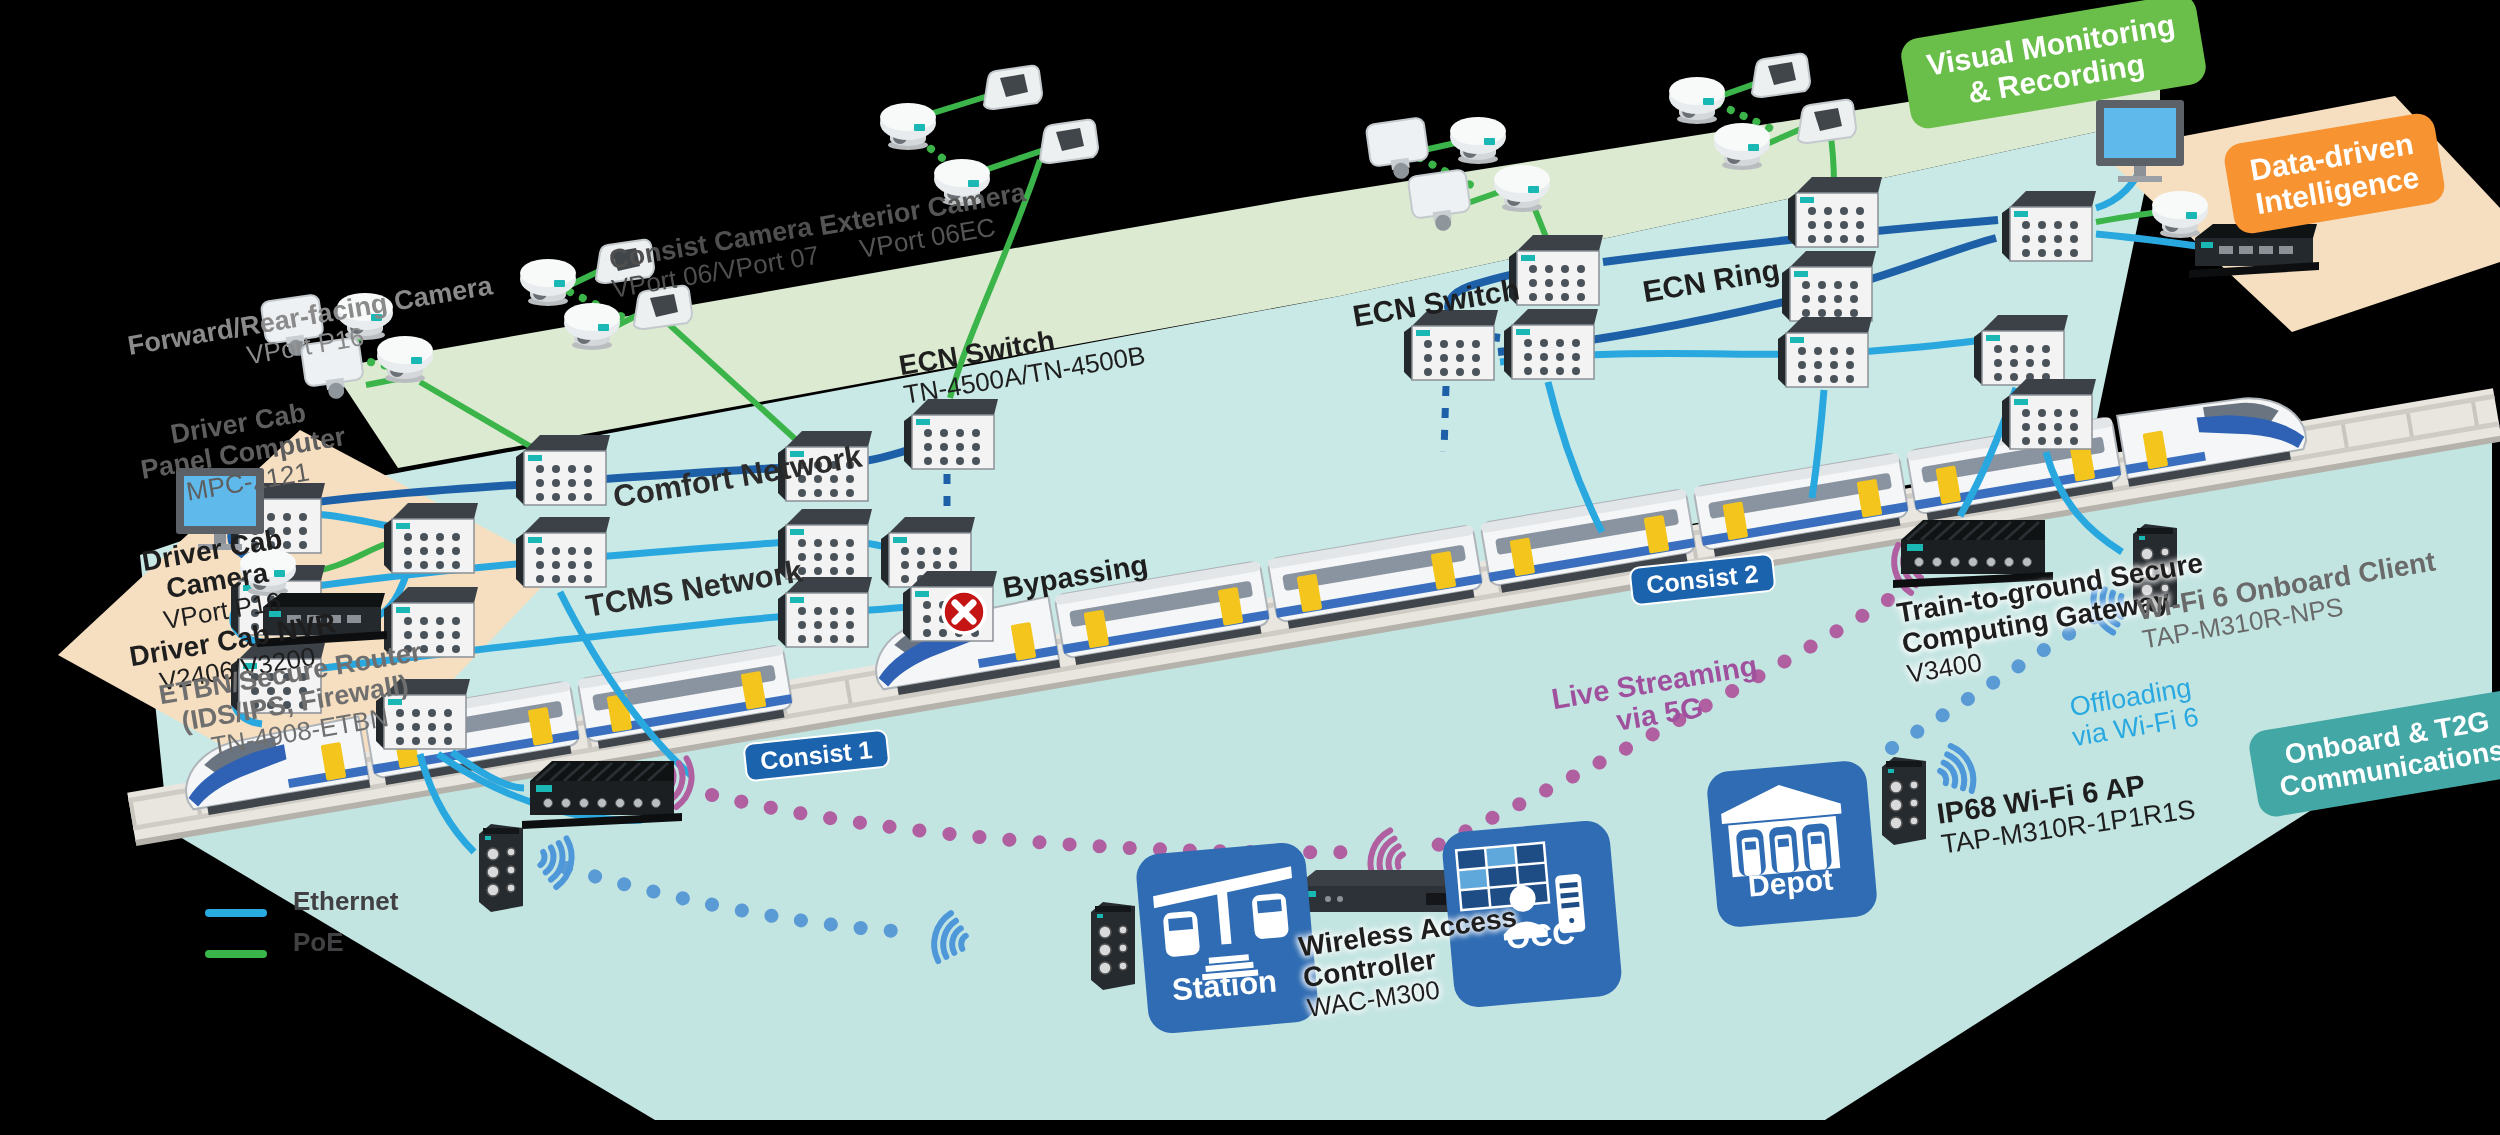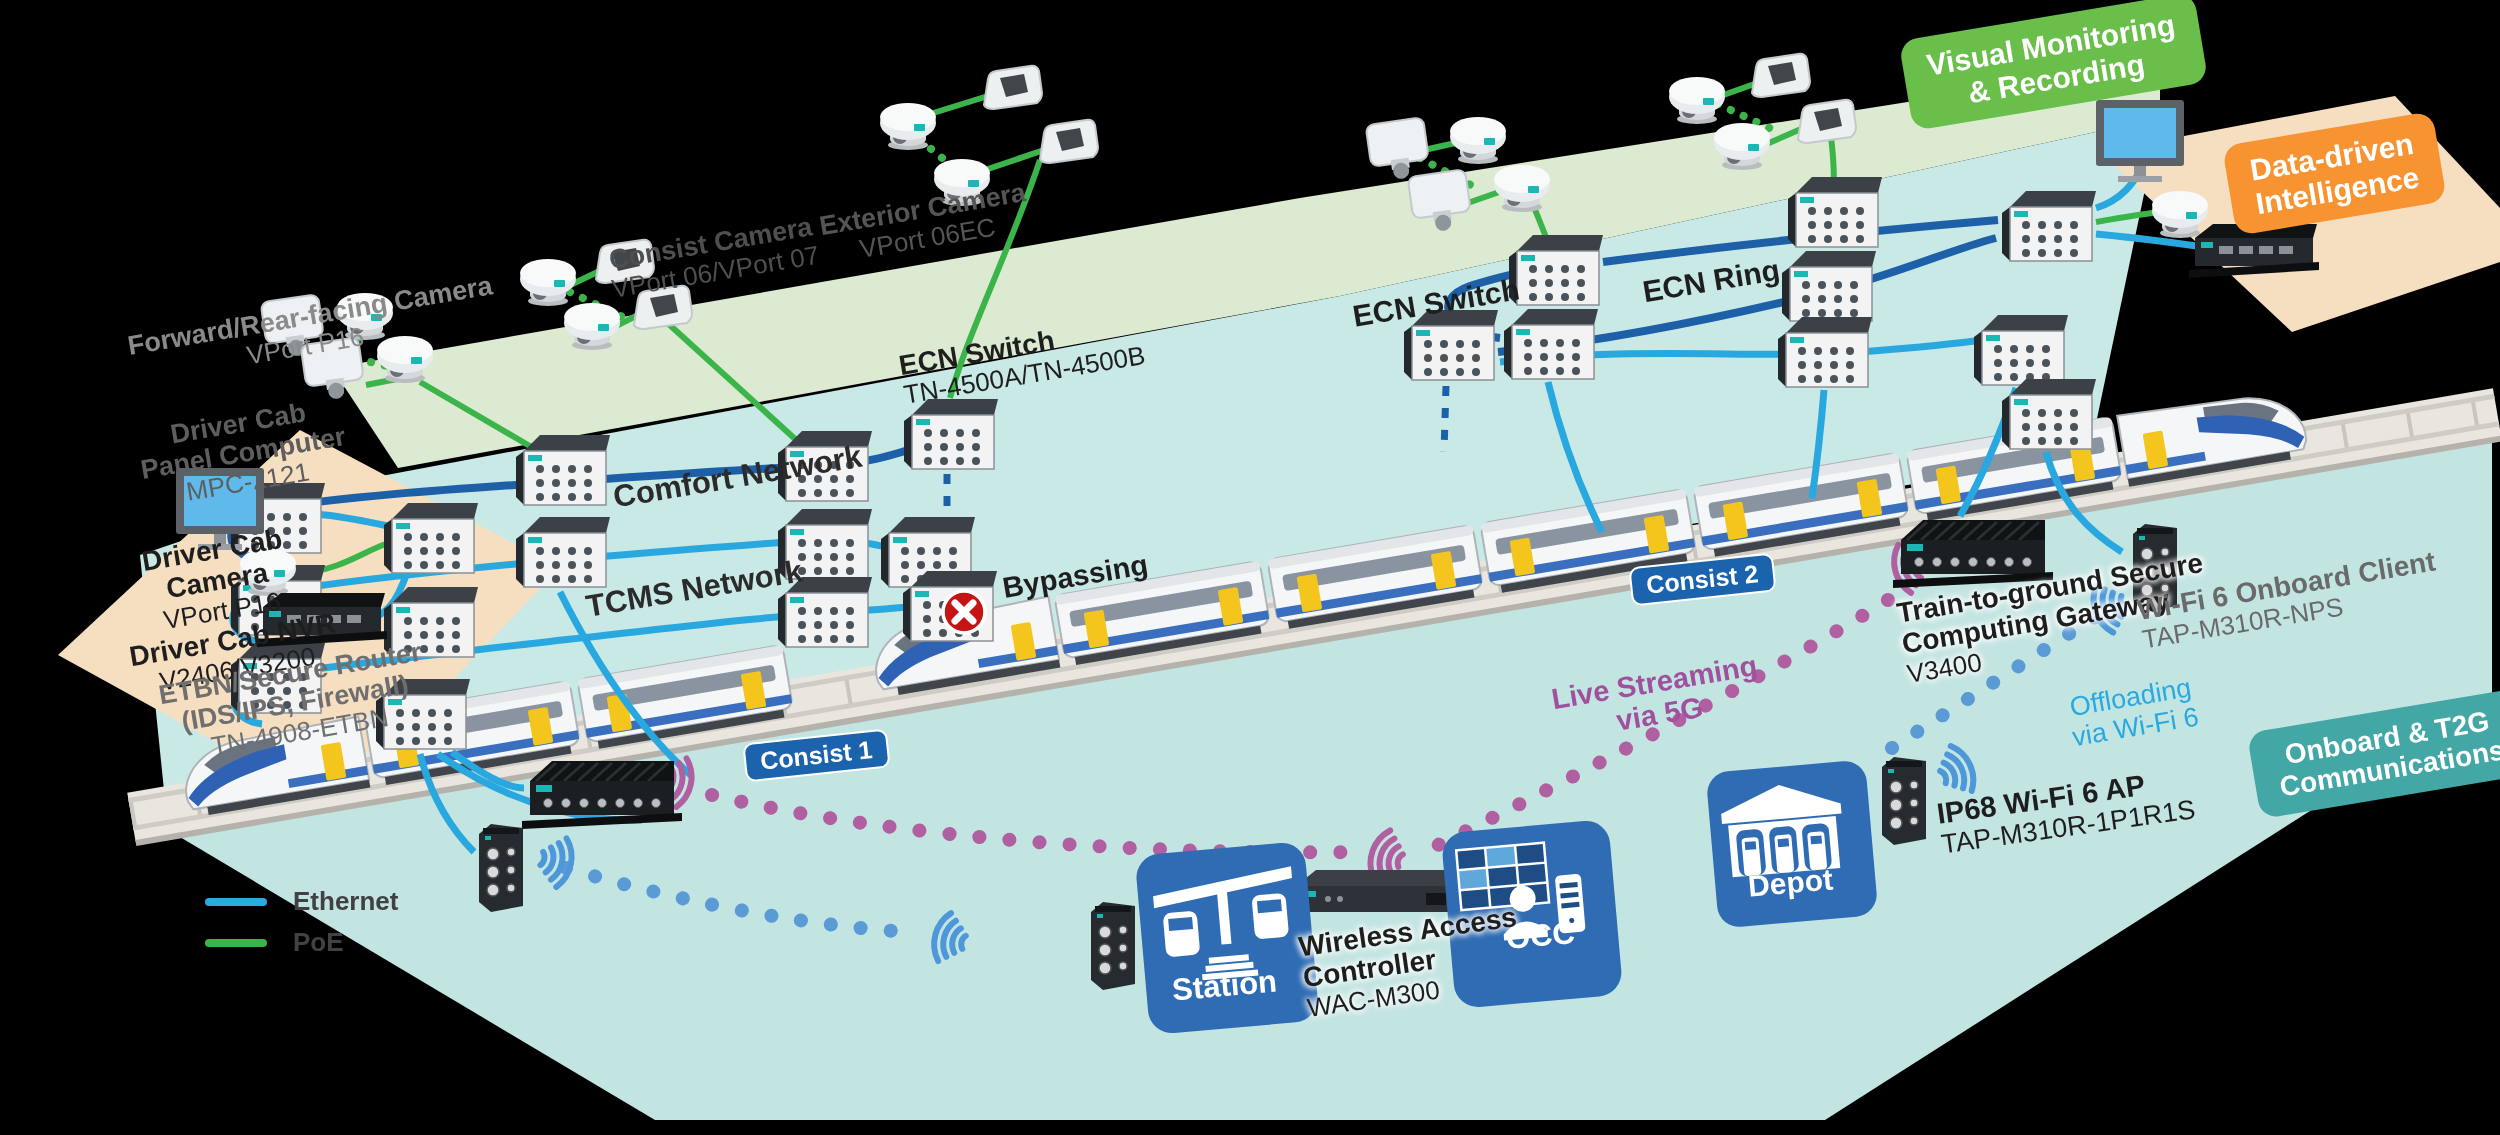--- a/index.html
+++ b/index.html
@@ -17,21 +17,21 @@
   .dark{color:#1e1e1e;}
   .halo{text-shadow:0 0 6px #fff,0 0 6px #fff,0 0 8px #fff;}
   .badge{position:absolute;color:#fff;font-weight:bold;text-align:center;border-radius:18px;
          padding:12px 24px;line-height:1.12;z-index:6;}
   .badge span{display:block;}
   .consist-badge{position:absolute;color:#fff;font-weight:bold;font-size:25px;
          border:2px solid #fff;border-radius:10px;padding:3px 14px;z-index:6;}
   .loc-label{position:absolute;color:#fff;font-weight:bold;z-index:6;}
   .net-label{font-size:31px;font-weight:600;color:#2b2b2b;}
   .legend{position:absolute;left:205px;top:886px;z-index:6;}
-  .legend-row{display:flex;align-items:center;margin-bottom:10px;}
+  .legend-row{display:flex;align-items:flex-end;margin-bottom:10px;}
   .swatch{width:62px;height:8px;border-radius:4px;margin-right:26px;}
   .legend-row span{font-weight:bold;font-size:26px;color:#414042;}
 </style>
 </head>
 <body>
 
 <div id="stage">
 
 <svg id="scene" width="2500" height="1135" viewBox="0 0 2500 1135">
   <defs>

